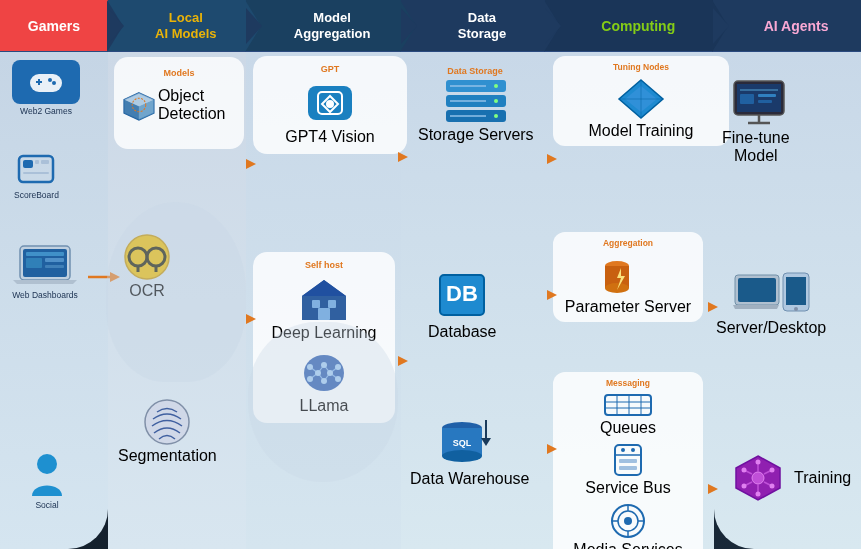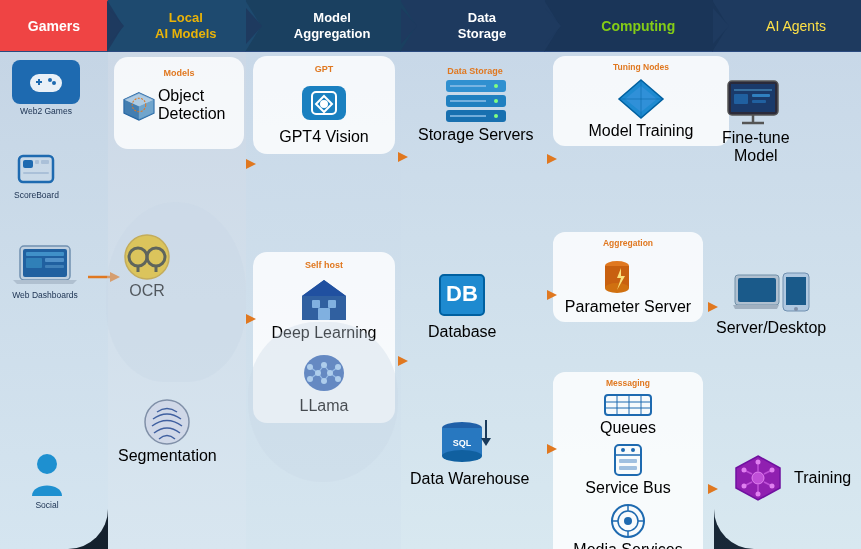--- a/index.html
+++ b/index.html
@@ -173,21 +173,21 @@
     </div>
 
     <div class="header-col col-computing" style="width:168px;background:#1a3558;padding-left:18px;">
       <span style="font-size:14px;font-weight:700;color:#84cc16;">Computing</span>
     </div>
     <div style="width:0px;position:relative;z-index:5;">
       <div style="position:absolute;left:-1px;top:50%;transform:translateY(-50%);width:0;height:0;border-top:26px solid transparent;border-bottom:26px solid transparent;border-left:16px solid #1a3558;"></div>
     </div>
 
     <div class="header-col col-agents" style="width:148px;background:#1e3a5f;padding-left:18px;">
-      <span style="font-size:14px;font-weight:400;color:#fde047;">AI Agents</span>
+      <span style="font-size:14px;font-weight:700;color:#f9a8d4;">AI Agents</span>
     </div>
   </div>
 
   <div class="full-layout">
 
     <div class="bg-col bg-gamers"></div>
     <div class="bg-col bg-local"></div>
     <div class="bg-col bg-model"></div>
     <div class="bg-col bg-datastorage"></div>
     <div class="bg-col bg-computing"></div>
@@ -276,21 +276,21 @@
 
         <path d="M18 15 Q28 8 38 15" fill="none" stroke="#4060a0" stroke-width="1.5"></path>
         <path d="M14 22 Q28 12 42 22" fill="none" stroke="#4060a0" stroke-width="1.5"></path>
         <path d="M13 29 Q28 18 43 29" fill="none" stroke="#4060a0" stroke-width="1.5"></path>
         <path d="M15 36 Q28 26 41 36" fill="none" stroke="#4060a0" stroke-width="1.5"></path>
         <path d="M20 42 Q28 35 36 42" fill="none" stroke="#4060a0" stroke-width="1.5"></path>
       </svg>
       <span class="lbl">Segmentation</span>
     </div>
 
-    <div style="position:absolute;left:253px;top:4px;width:142px;background:rgba(255,255,255,0.82);border-radius:14px;padding:8px 10px;display:flex;flex-direction:column;align-items:center;">
+    <div style="position:absolute;left:253px;top:4px;width:154px;background:rgba(255,255,255,0.82);border-radius:14px;padding:8px 10px;display:flex;flex-direction:column;align-items:center;">
       <div style="font-size:9px;font-weight:700;color:#e07820;margin-bottom:4px;">GPT</div>
 
       <div style="display:flex;flex-direction:column;align-items:center;">
         <svg width="56" height="50" viewBox="0 0 56 50">
           <rect x="6" y="8" width="44" height="34" rx="8" fill="#1a80c0"></rect>
 
           <rect x="16" y="14" width="24" height="22" rx="4" fill="none" stroke="white" stroke-width="2"></rect>
           <polygon points="28,18 36,26 28,34 20,26" fill="none" stroke="white" stroke-width="2"></polygon>
           <circle cx="28" cy="26" r="4" fill="white"></circle>
         </svg>
@@ -453,21 +453,21 @@
 
           <line x1="21" y1="4" x2="21" y2="10" stroke="#1e6ab0" stroke-width="1.5"></line>
           <line x1="21" y1="30" x2="21" y2="36" stroke="#1e6ab0" stroke-width="1.5"></line>
           <line x1="5" y1="20" x2="11" y2="20" stroke="#1e6ab0" stroke-width="1.5"></line>
           <line x1="31" y1="20" x2="37" y2="20" stroke="#1e6ab0" stroke-width="1.5"></line>
         </svg>
         <span class="lbl">Media Services</span>
       </div>
     </div>
 
-    <div style="position:absolute;left:722px;top:25px;display:flex;flex-direction:column;align-items:flex-start;">
+    <div style="position:absolute;left:722px;top:25px;display:flex;flex-direction:column;align-items:flex-end;">
       <svg width="62" height="52" viewBox="0 0 62 52">
 
         <rect x="6" y="4" width="50" height="34" rx="4" fill="#2a2a3a" stroke="#555" stroke-width="1.5"></rect>
         <rect x="9" y="7" width="44" height="28" fill="#1a3a6a"></rect>
 
         <line x1="12" y1="13" x2="50" y2="13" stroke="#4080b0" stroke-width="1.5"></line>
         <rect x="12" y="17" width="14" height="10" rx="1" fill="#2060a0"></rect>
         <rect x="30" y="17" width="18" height="3" rx="1" fill="#3080c0"></rect>
         <rect x="30" y="23" width="14" height="3" rx="1" fill="#2060a0"></rect>
 

